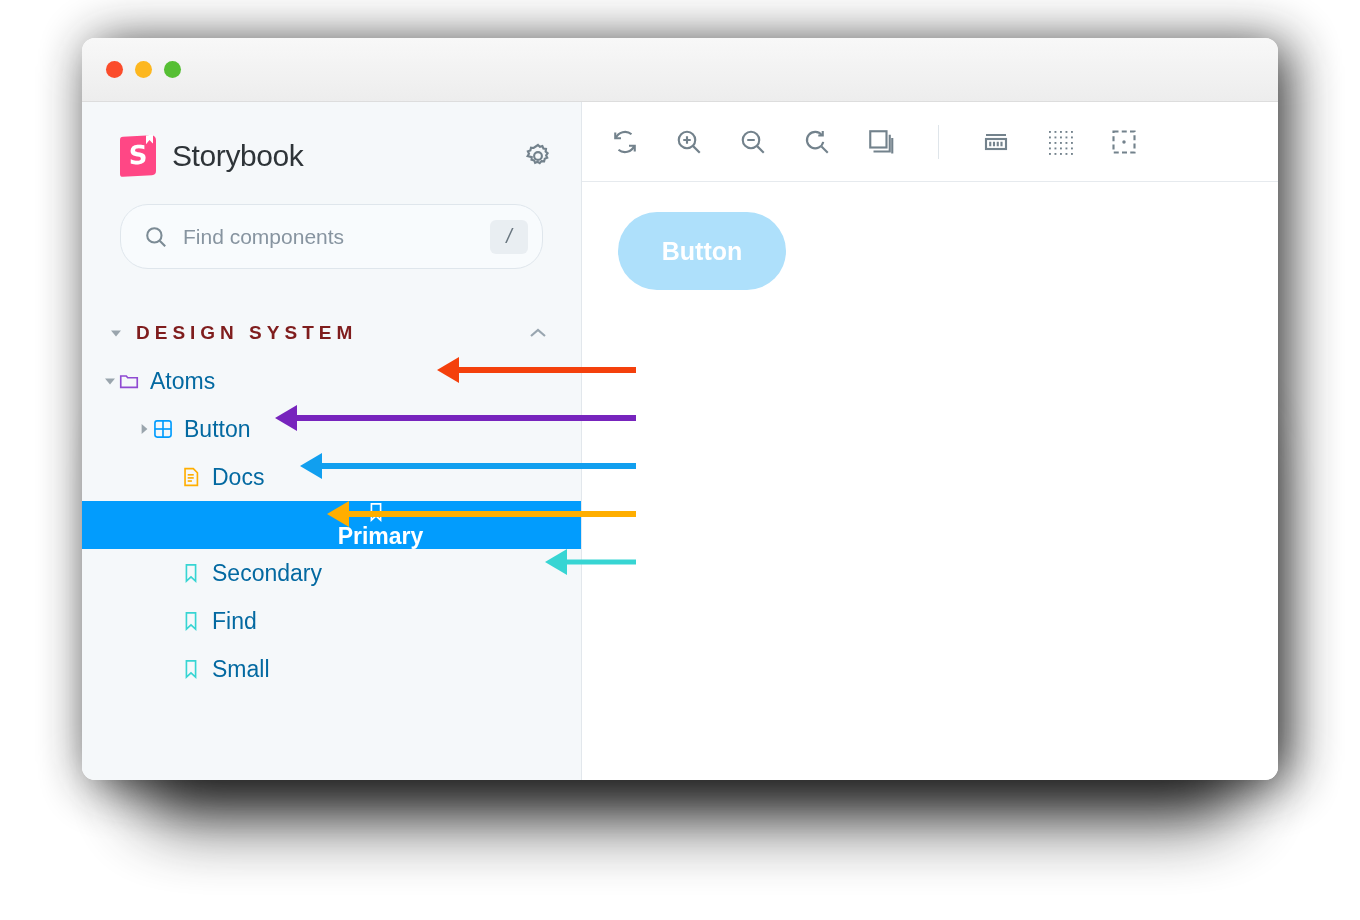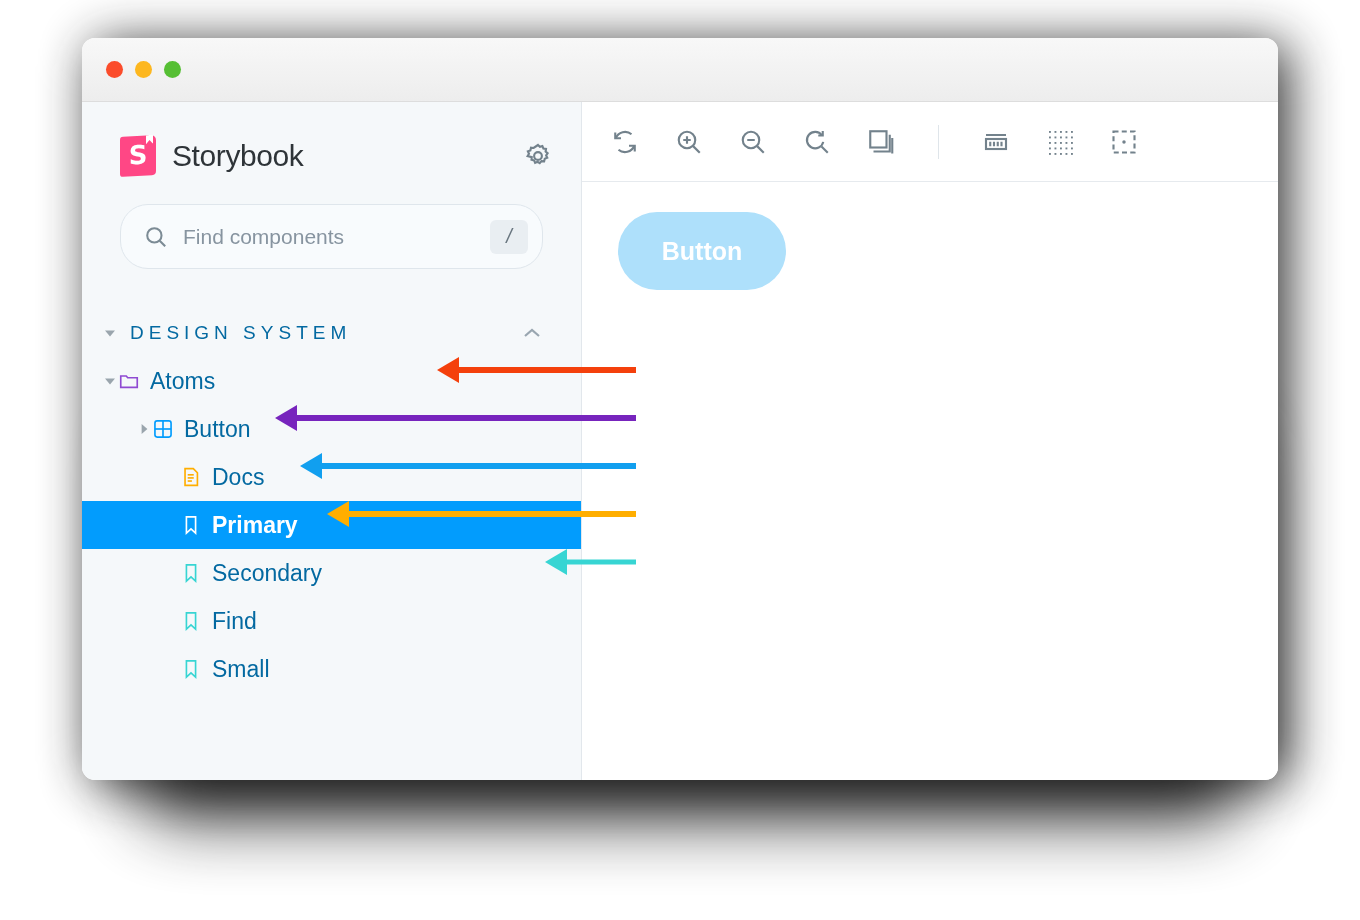--- a/index.html
+++ b/index.html
@@ -168,20 +168,21 @@
     height: 48px;
     display: flex;
     align-items: center;
     position: relative;
     font-size: 23px;
     color: #0369a1;
   }
   .tree-row.selected {
     background: #029cfd;
     color: #ffffff;
+    flex-direction: column;
   }
   .tree-row.selected .row-label { font-weight: bold; }
 
   .twisty {
     width: 16px; height: 16px;
     flex: none;
     color: #9aa5ad;
     display: flex; align-items: center; justify-content: center;
   }
 
@@ -189,22 +190,23 @@
     width: 22px; height: 22px;
     flex: none;
     display: flex; align-items: center; justify-content: center;
     margin-right: 10px;
   }
 
   .category-row {
     padding-left: 20px;
     font-size: 19px;
     letter-spacing: 5px;
-    font-weight: normal;
-    color: #0369a1;
+    font-weight: bold;
+    color: #7f1d1d;
+    margin-left: 6px;
   }
   .category-row .row-label { margin-left: 12px; }
 
   #collapse-all-icon {
     position: absolute;
     left: 440px;
     top: 50%;
     transform: translateY(-50%);
     color: #99a6b0;
     display: flex;

